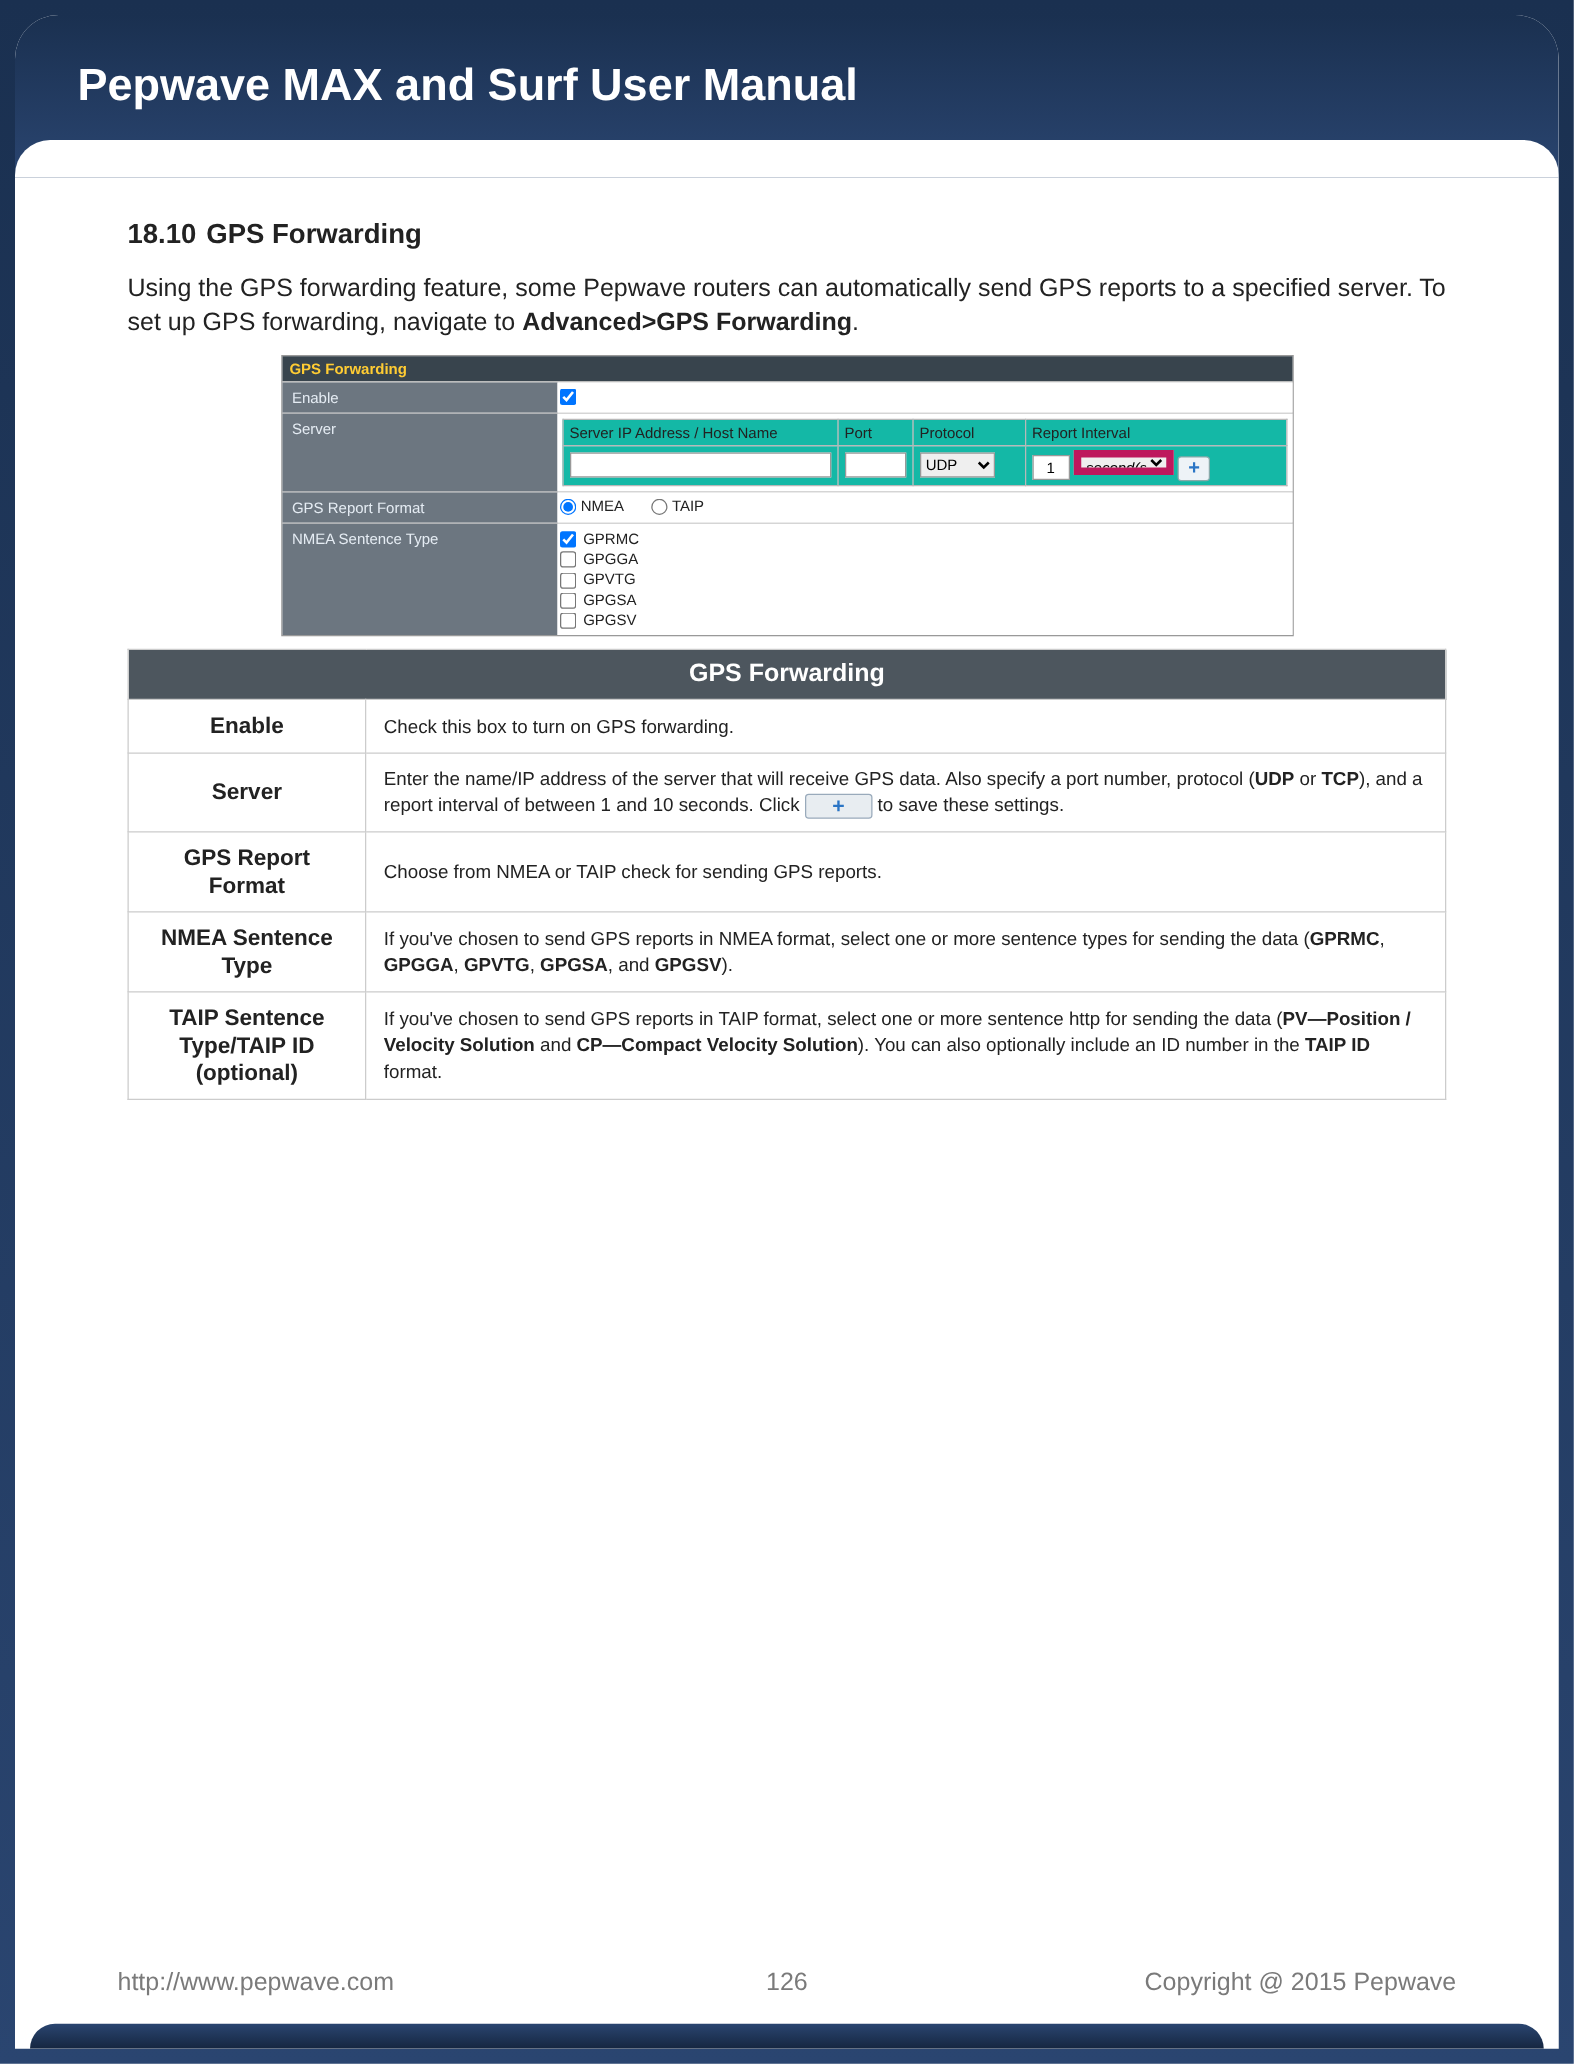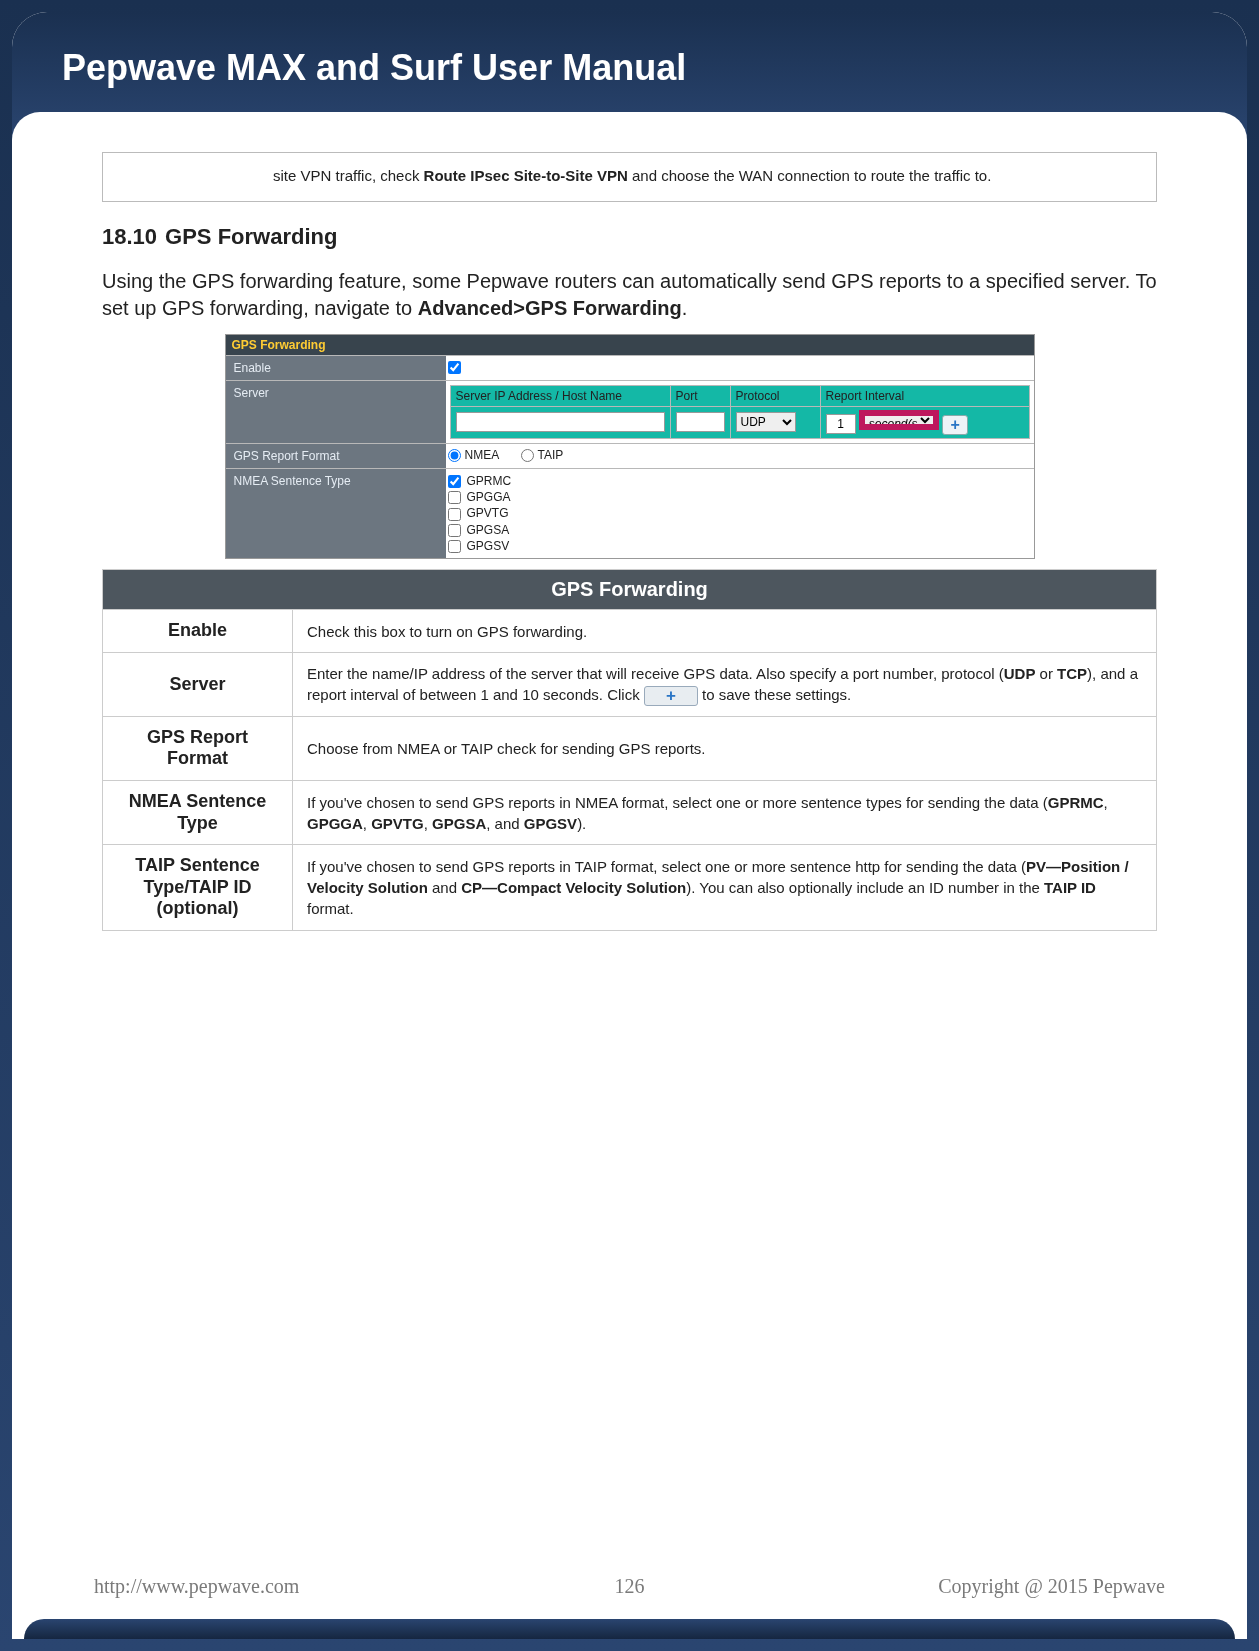--- a/index.html
+++ b/index.html
@@ -171,21 +171,21 @@
     font-weight: bold;
     line-height: 18px;
     font-size: 17px;
   }
   .footer {
     position: absolute;
     bottom: 0;
     left: 12px; right: 12px;
     height: 85px;
     color: #7a7a7a;
-    font-family: Liberation Serif, serif;
+    font-family: Liberation Sans, sans-serif;
     font-size: 20px;
     display: flex;
     align-items: center;
     justify-content: space-between;
     padding: 0 70px 20px;
   }
   .footer::before {
     content:"";
     position:absolute;
     left:0; right:0; bottom:0;
@@ -198,23 +198,20 @@
 </style>
 </head>
 <body>
 
 <div class="page">
   <div class="header-band">
     <div class="header-title">Pepwave MAX and Surf User Manual</div>
   </div>
 
   <div class="content">
-    <div class="top-box">
-      <span>site VPN traffic, check </span><b>Route IPsec Site-to-Site VPN</b><span> and choose the WAN connection to route the traffic to.</span>
-    </div>
 
     <h2 class="section-heading">
       <span class="section-num">18.10</span><span>GPS Forwarding</span>
     </h2>
 
     <p class="intro-p">
       <span>Using the GPS forwarding feature, some Pepwave routers can automatically send GPS reports to a specified server. To set up GPS forwarding, navigate to </span><b>Advanced&gt;GPS Forwarding</b><span>.</span>
     </p>
 
     <div class="config-panel">

